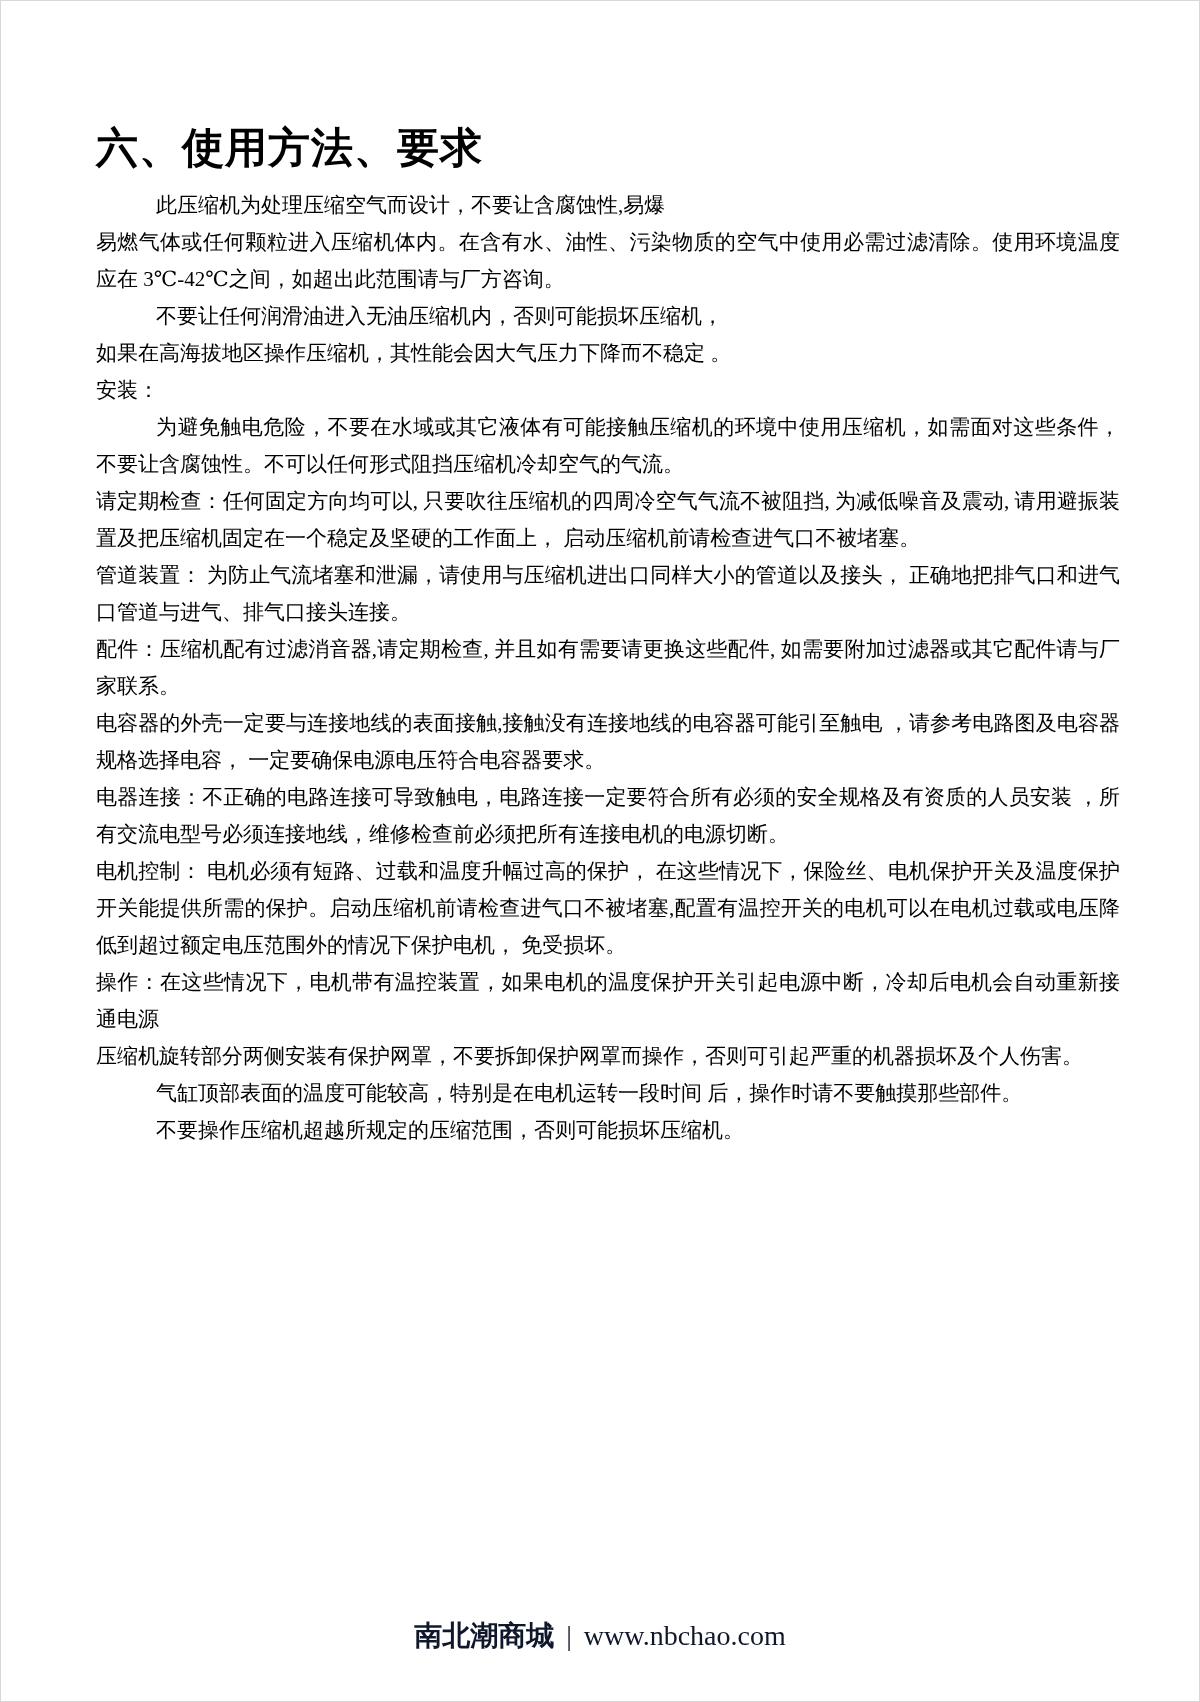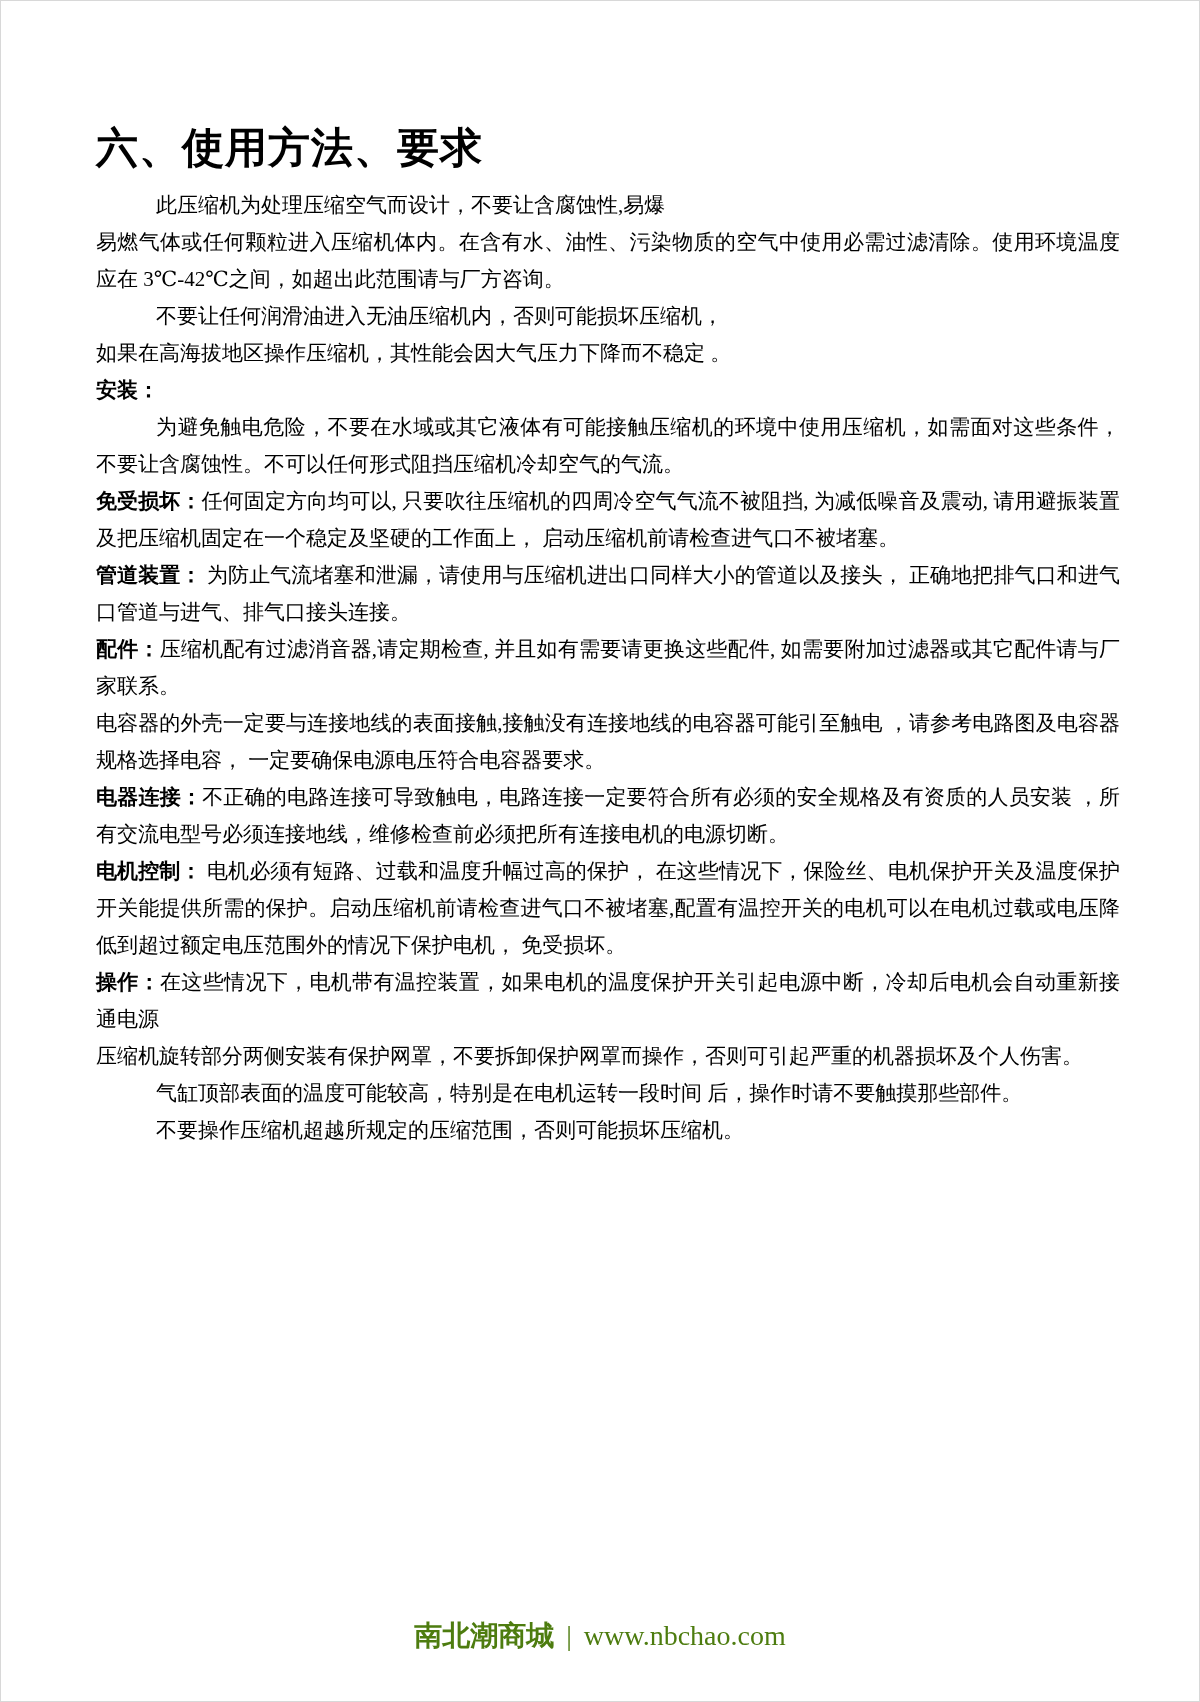--- a/index.html
+++ b/index.html
@@ -29,30 +29,30 @@
     letter-spacing: 1px;
   }
   .para {
     font-size: 21px;
     line-height: 37px;
     margin: 0;
     white-space: pre-wrap;
     text-align: justify;
   }
   .para.indent { text-indent: 60px; }
-  .lead { font-weight: bold; }
+  .lead { font-weight: normal; }
   .footer {
     position: absolute;
     left: 0;
     right: 0;
     bottom: 48px;
     text-align: center;
     font-size: 28px;
     line-height: 34px;
-    color: #4d7c0f;
+    color: #0f172a;
   }
   .footer .site { font-weight: bold; }
   .footer .sep { margin: 0 12px; font-weight: normal; }
   .footer .url { font-weight: normal; }
 </style>
 </head>
 <body>
 
 <div class="page">
   <main class="content">
@@ -61,21 +61,21 @@
     <p class="para indent"><span>此压缩机为处理压缩空气而设计，不要让含腐蚀性,易爆
 易燃气体或任何颗粒进入压缩机体内。在含有水、油性、污染物质的空气中使用必需过滤清除。使用环境温度应在 3℃-42℃之间，如超出此范围请与厂方咨询。</span></p>
 
     <p class="para indent"><span>不要让任何润滑油进入无油压缩机内，否则可能损坏压缩机，
 如果在高海拔地区操作压缩机，其性能会因大气压力下降而不稳定 。</span></p>
 
     <p class="para"><strong class="lead">安装：</strong></p>
 
     <p class="para indent"><span>为避免触电危险，不要在水域或其它液体有可能接触压缩机的环境中使用压缩机，如需面对这些条件，不要让含腐蚀性。不可以任何形式阻挡压缩机冷却空气的气流。</span></p>
 
-    <p class="para"><strong class="lead">免受损坏：</strong><span>任何固定方向均可以, 只要吹往压缩机的四周冷空气气流不被阻挡, 为减低噪音及震动, 请用避振装置及把压缩机固定在一个稳定及坚硬的工作面上， 启动压缩机前请检查进气口不被堵塞。</span></p>
+    <p class="para"><strong class="lead">请定期检查：</strong><span>任何固定方向均可以, 只要吹往压缩机的四周冷空气气流不被阻挡, 为减低噪音及震动, 请用避振装置及把压缩机固定在一个稳定及坚硬的工作面上， 启动压缩机前请检查进气口不被堵塞。</span></p>
 
     <p class="para"><strong class="lead">管道装置：</strong><span> 为防止气流堵塞和泄漏，请使用与压缩机进出口同样大小的管道以及接头， 正确地把排气口和进气口管道与进气、排气口接头连接。</span></p>
 
     <p class="para"><strong class="lead">配件：</strong><span>压缩机配有过滤消音器,请定期检查, 并且如有需要请更换这些配件, 如需要附加过滤器或其它配件请与厂家联系。</span></p>
 
     <p class="para"><span>电容器的外壳一定要与连接地线的表面接触,接触没有连接地线的电容器可能引至触电 ，请参考电路图及电容器规格选择电容， 一定要确保电源电压符合电容器要求。</span></p>
 
     <p class="para"><strong class="lead">电器连接：</strong><span>不正确的电路连接可导致触电，电路连接一定要符合所有必须的安全规格及有资质的人员安装 ，所有交流电型号必须连接地线，维修检查前必须把所有连接电机的电源切断。</span></p>
 
     <p class="para"><strong class="lead">电机控制：</strong><span> 电机必须有短路、过载和温度升幅过高的保护， 在这些情况下，保险丝、电机保护开关及温度保护开关能提供所需的保护。启动压缩机前请检查进气口不被堵塞,配置有温控开关的电机可以在电机过载或电压降低到超过额定电压范围外的情况下保护电机， 免受损坏。</span></p>

